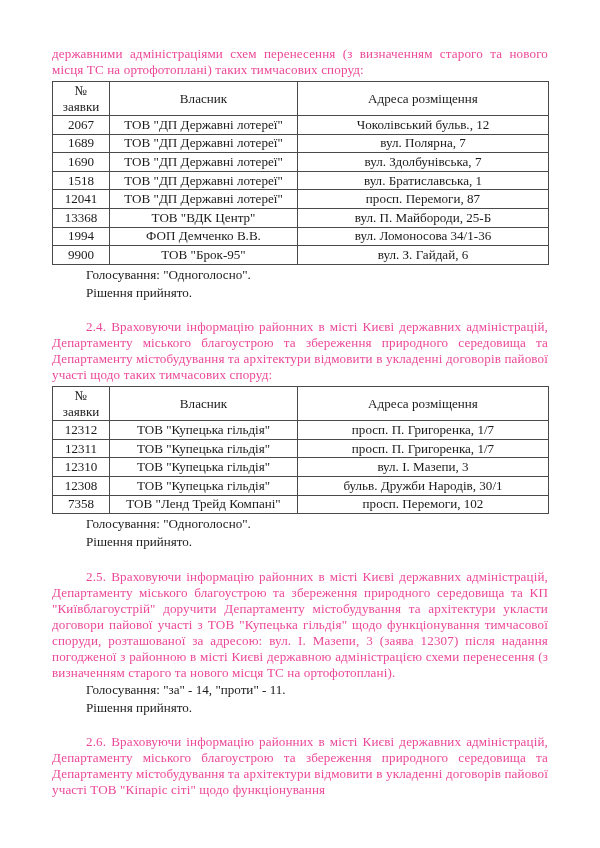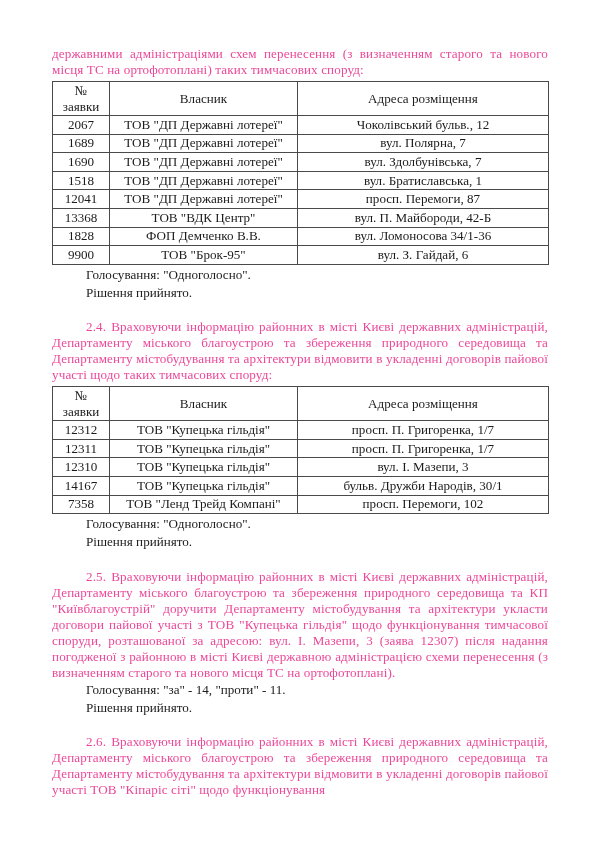--- a/index.html
+++ b/index.html
@@ -134,24 +134,24 @@
           <td>вул. Братиславська, 1</td>
         </tr>
         <tr>
           <td>12041</td>
           <td>ТОВ "ДП Державні лотереї"</td>
           <td>просп. Перемоги, 87</td>
         </tr>
         <tr>
           <td>13368</td>
           <td>ТОВ "ВДК Центр"</td>
-          <td>вул. П. Майбороди, 42-Б</td>
-        </tr>
-        <tr>
-          <td>1828</td>
+          <td>вул. П. Майбороди, 25-Б</td>
+        </tr>
+        <tr>
+          <td>1994</td>
           <td>ФОП Демченко В.В.</td>
           <td>вул. Ломоносова 34/1-36</td>
         </tr>
         <tr>
           <td>9900</td>
           <td>ТОВ "Брок-95"</td>
           <td>вул. З. Гайдай, 6</td>
         </tr>
       </tbody>
     </table>
@@ -189,21 +189,21 @@
           <td>12311</td>
           <td>ТОВ "Купецька гільдія"</td>
           <td>просп. П. Григоренка, 1/7</td>
         </tr>
         <tr>
           <td>12310</td>
           <td>ТОВ "Купецька гільдія"</td>
           <td>вул. І. Мазепи, 3</td>
         </tr>
         <tr>
-          <td>14167</td>
+          <td>12308</td>
           <td>ТОВ "Купецька гільдія"</td>
           <td>бульв. Дружби Народів, 30/1</td>
         </tr>
         <tr>
           <td>7358</td>
           <td>ТОВ "Ленд Трейд Компані"</td>
           <td>просп. Перемоги, 102</td>
         </tr>
       </tbody>
     </table>

